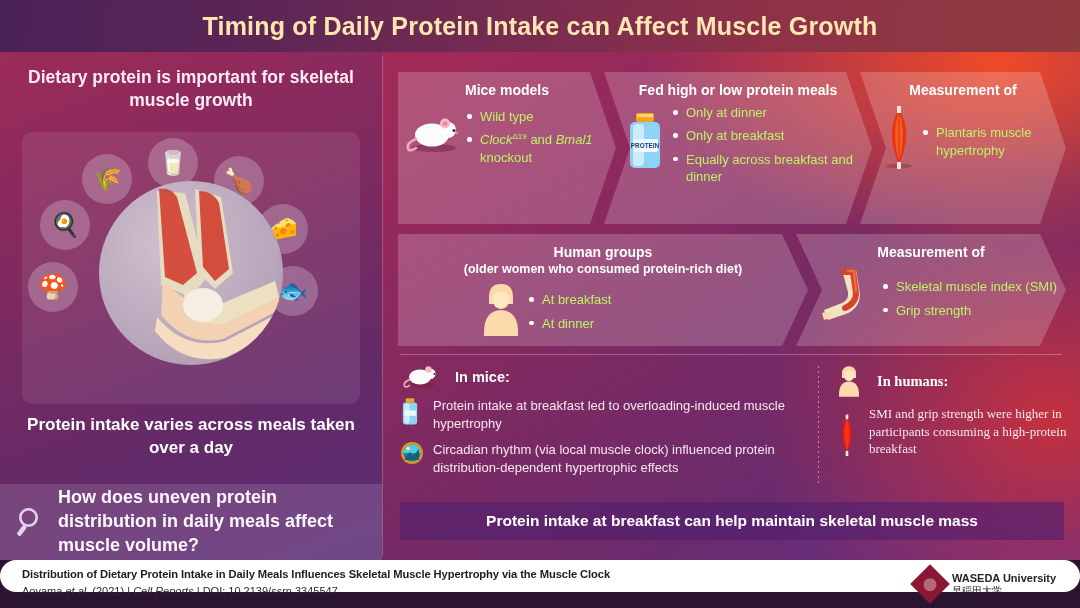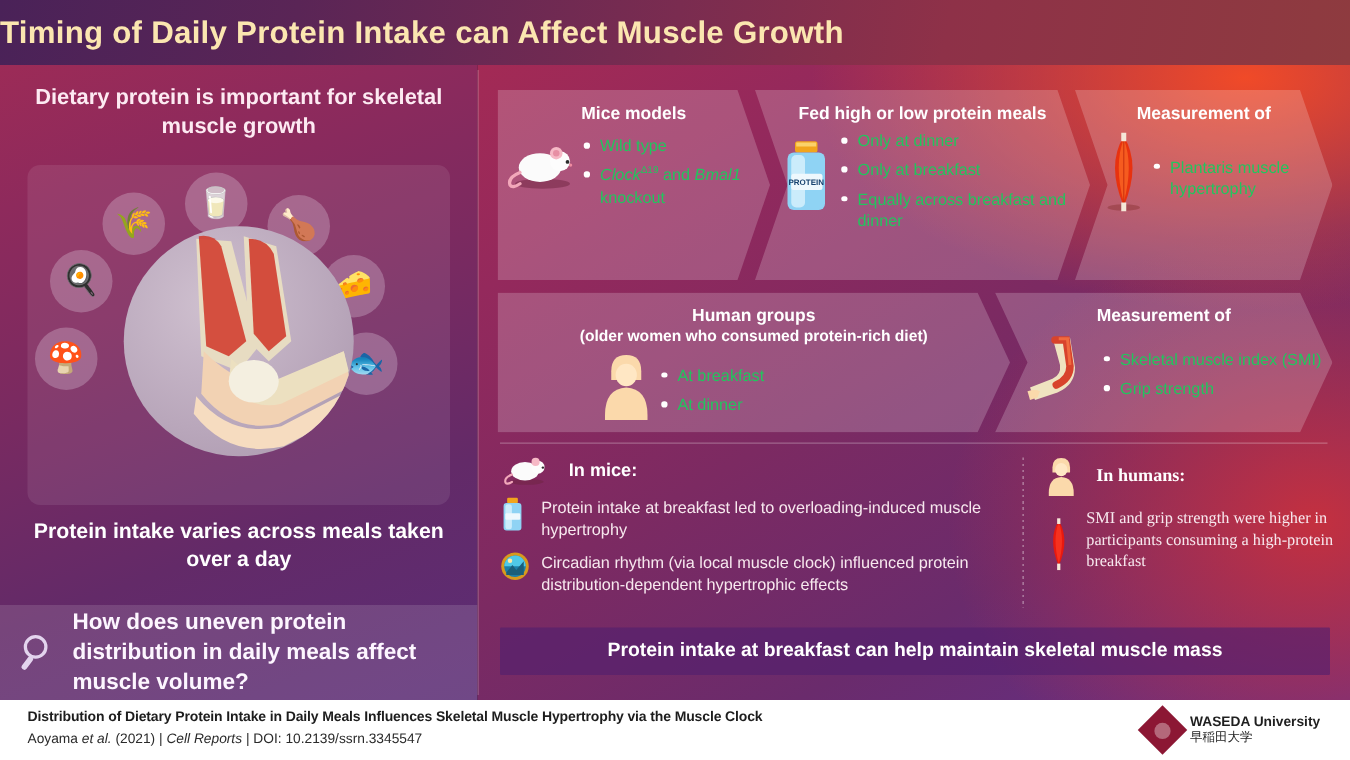--- a/index.html
+++ b/index.html
@@ -8,21 +8,21 @@
     font-family: "Liberation Sans", sans-serif;
     background:#2b1430;
     overflow:hidden;
   }
   .poster { position:relative; width:1080px; height:608px; overflow:hidden; }
 
   
   .header {
     position:absolute; left:0; top:0; width:1080px; height:52px;
     background:linear-gradient(100deg,#4a2258 0%,#5a2556 22%,#7a2c50 50%,#8e3148 70%,#8e3b3f 100%);
-    display:flex; align-items:center; 
+    display:flex; align-items:center; justify-content:center;
   }
   .header-title {
     font-size:25px; font-weight:bold; color:#fbe6b0;
     letter-spacing:.2px; text-align:center;
     font-family:"Liberation Sans", sans-serif;
   }
 
   
   .left-col {
     position:absolute; left:0; top:52px; width:382px; height:508px;
@@ -93,21 +93,21 @@
     position:absolute; width:100%; text-align:center; top:10px;
     color:#ffffff; font-size:14px; font-weight:bold; line-height:1.25;
   }
   .chev-title small { display:block; font-size:12.5px; font-weight:bold; }
   .chev-body {
     position:absolute; display:flex; align-items:center; gap:6px;
   }
   .chev-ico { font-size:34px; line-height:1; flex:0 0 auto; }
   ul.bl { list-style:none; }
   ul.bl li {
-    position:relative; padding-left:14px; color:#22c55e;
+    position:relative; padding-left:14px; color:#bef264;
     font-size:13px; line-height:1.34; margin-bottom:6px;
   }
   ul.bl li:last-child { margin-bottom:0; }
   ul.bl li:before {
     content:""; position:absolute; left:1px; top:6px;
     width:4.5px; height:4.5px; border-radius:50%; background:#ffffff;
   }
   .ital { font-style:italic; }
   sup { font-size:8px; vertical-align:super; }
 
@@ -131,22 +131,23 @@
   .concl {
     position:absolute; left:400px; top:502px; width:664px; height:38px;
     background:rgba(80,30,110,.62);
     border-radius:1px;
     display:flex; align-items:center; justify-content:center;
   }
   .concl span { color:#ffffff; font-size:15.5px; font-weight:bold; }
 
   
   .footer {
-    position:absolute; left:0; top:560px; width:1080px; height:48px;
+    position:absolute; left:0; top:560px; width:1080px; height:32px;
     background:#ffffff;
+    border-radius:23px;
   }
   .f-title {
     position:absolute; left:22px; top:8px;
     color:#1d1d1d; font-size:11.2px; font-weight:bold; letter-spacing:-.1px;
   }
   .f-cite {
     position:absolute; left:22px; top:25px;
     color:#2a2a2a; font-size:11px;
   }
   .f-cite i { font-style:italic; }

